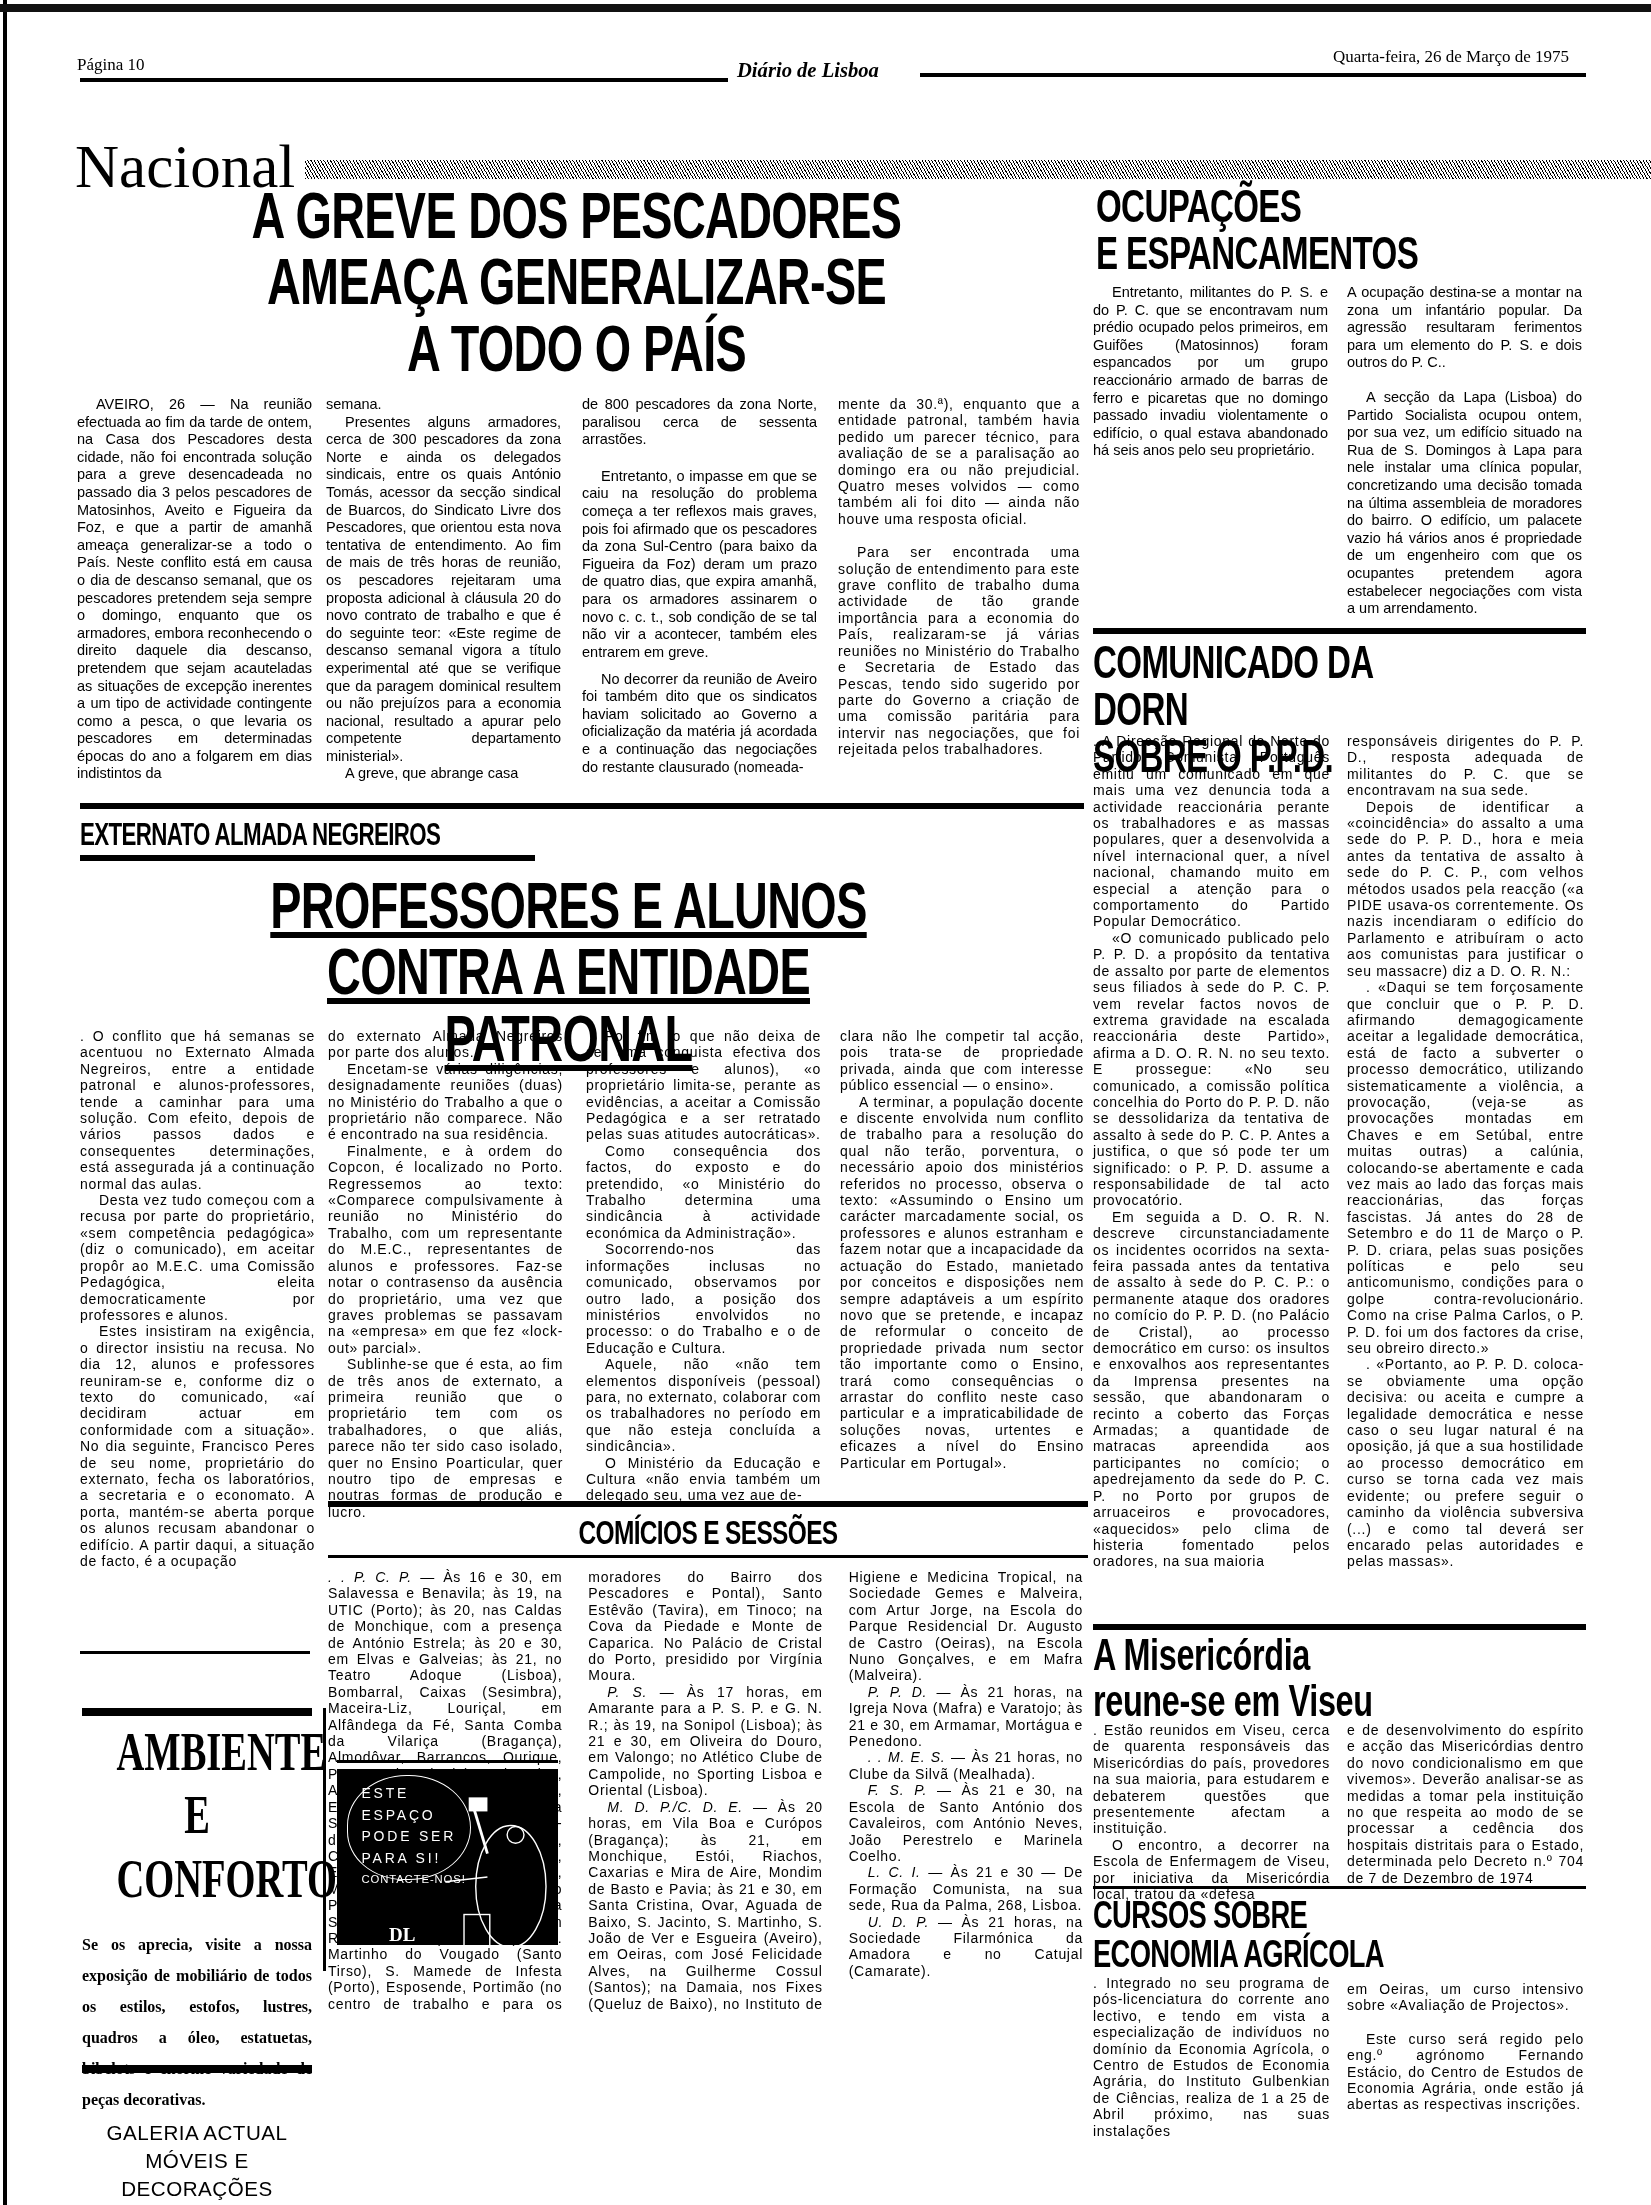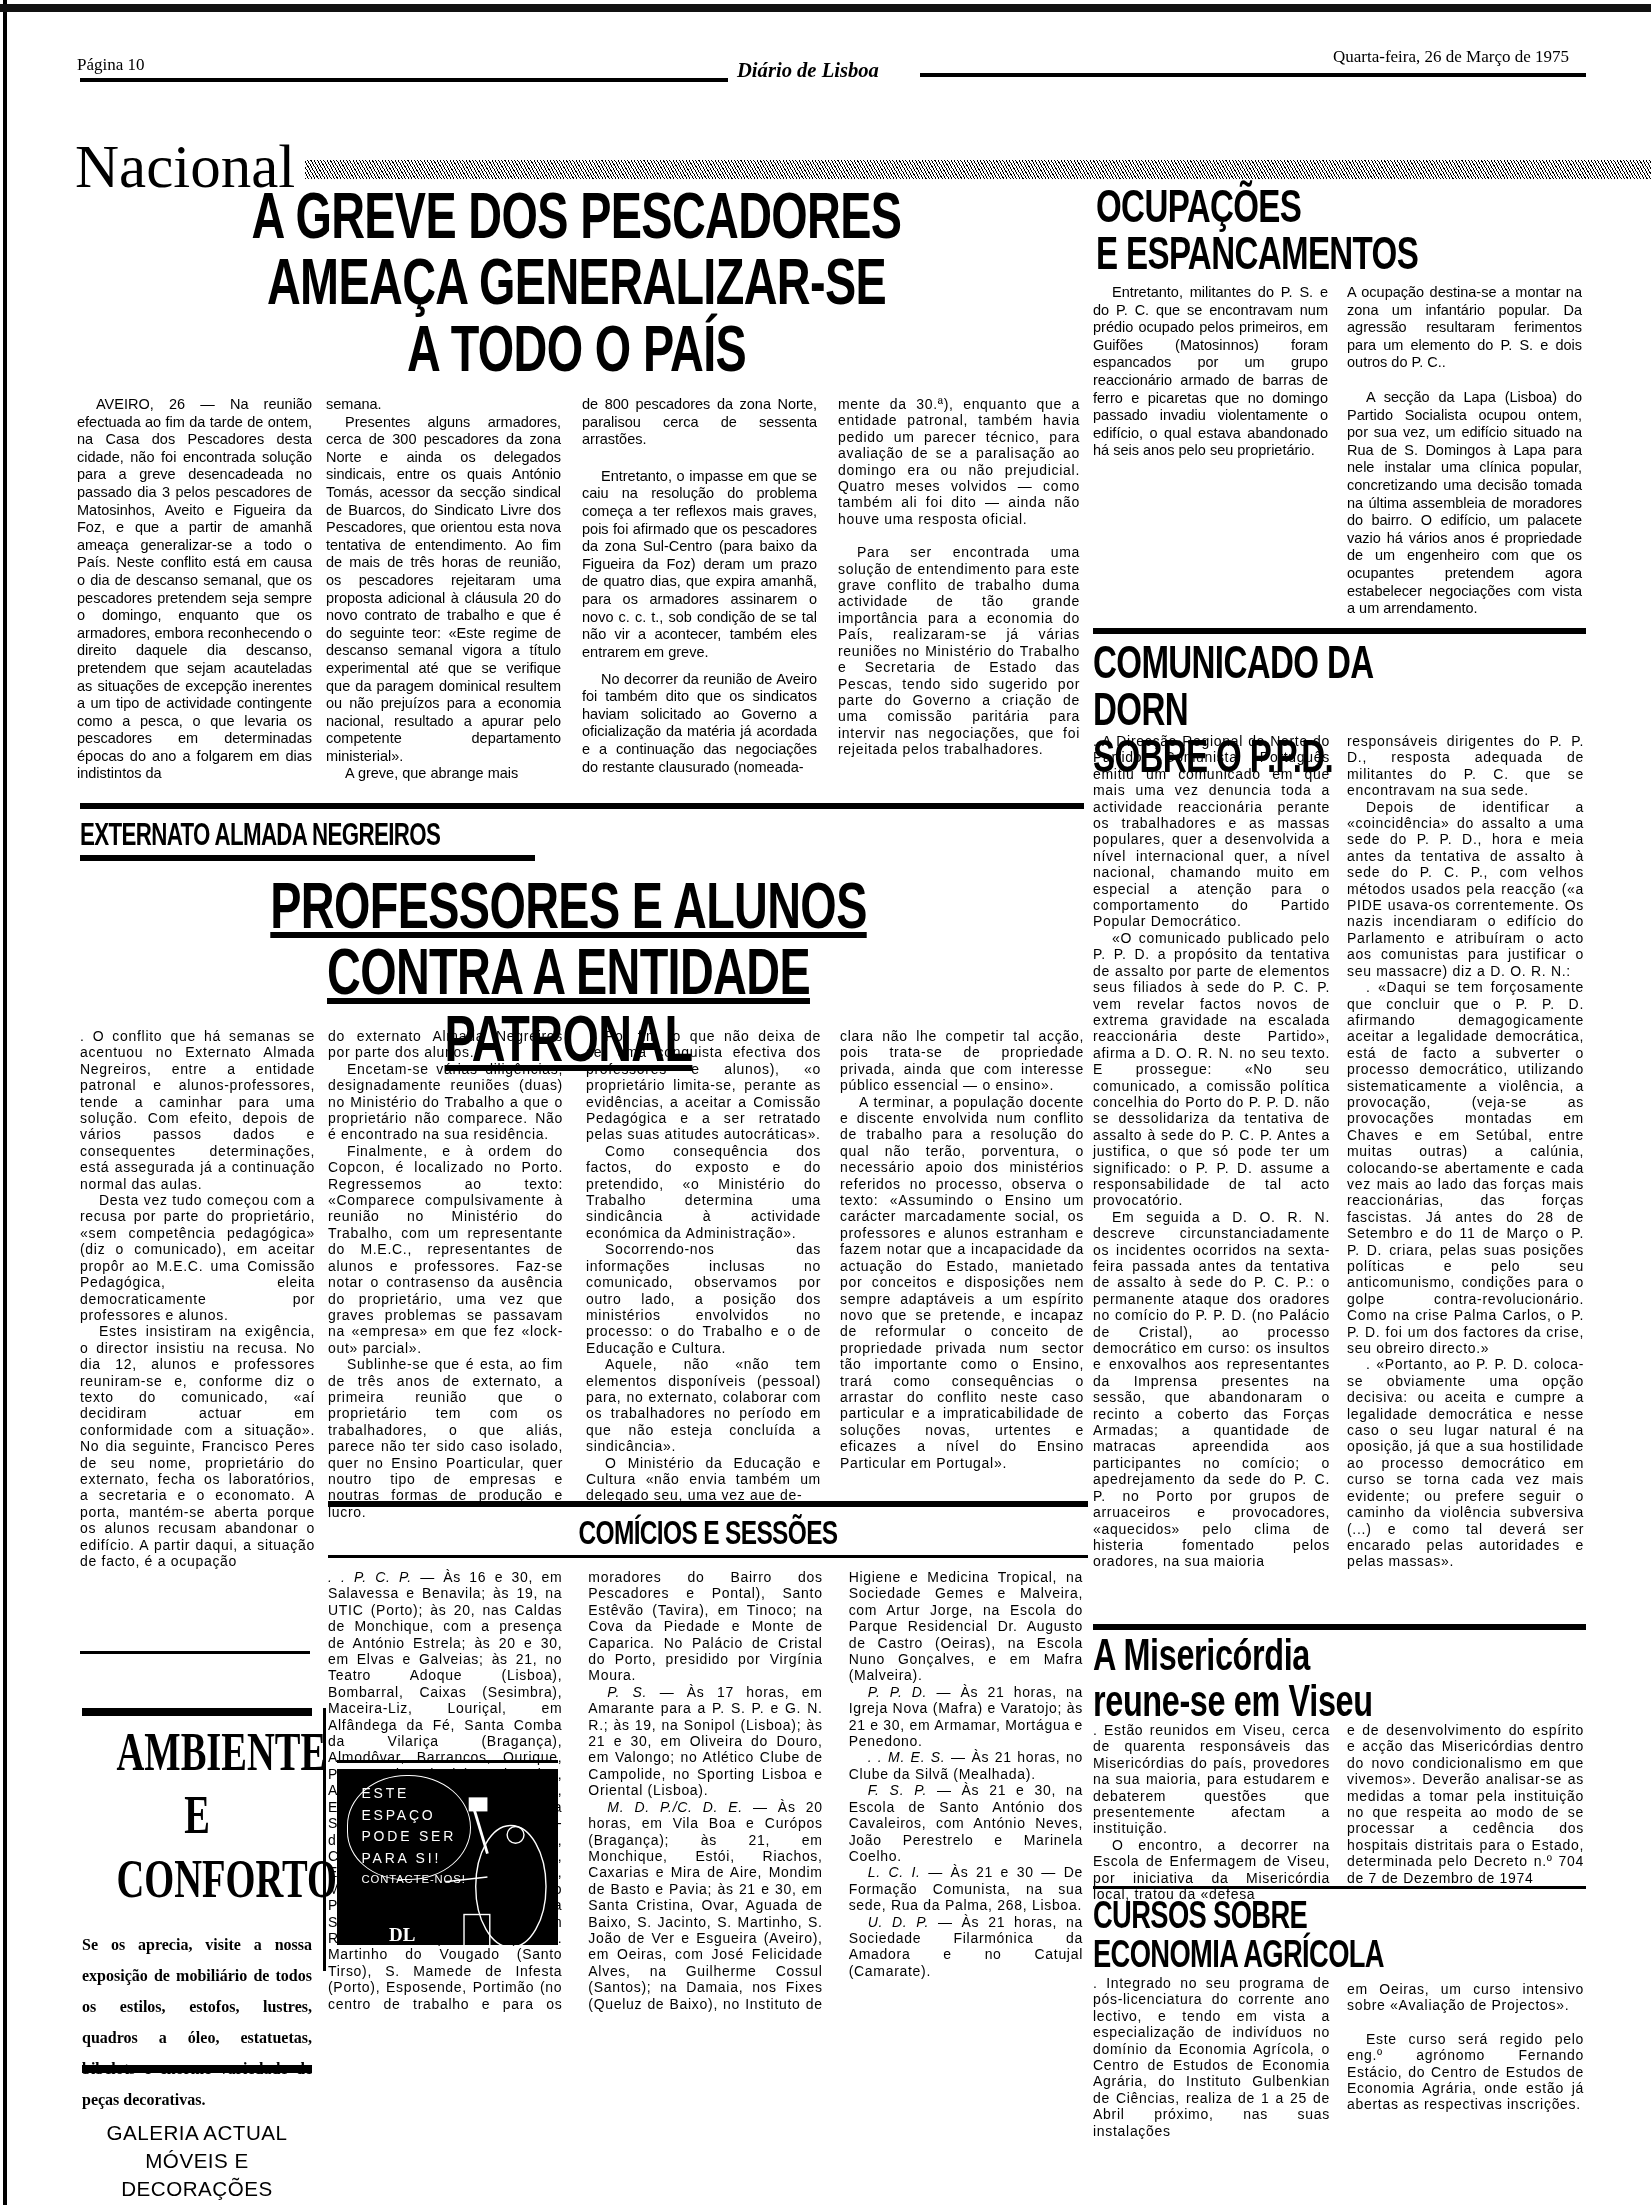--- a/index.html
+++ b/index.html
@@ -49,21 +49,21 @@
   <div class="headline h-big">A GREVE DOS PESCADORES</div>
   <div class="headline h-big">AMEAÇA GENERALIZAR-SE</div>
   <div class="headline h-big">A TODO O PAÍS</div>
 </div>
 <div class="abs col" style="left:77px; top:396px; width:235px;">
   <p>AVEIRO, 26 — Na reunião efectuada ao fim da tarde de ontem, na Casa dos Pescadores desta cidade, não foi encontrada solução para a greve desencadeada no passado dia 3 pelos pescadores de Matosinhos, Aveito e Figueira da Foz, e que a partir de amanhã ameaça generalizar-se a todo o País. Neste conflito está em causa o dia de descanso semanal, que os pescadores pretendem seja sempre o domingo, enquanto que os armadores, embora reconhecendo o direito daquele dia descanso, pretendem que sejam acauteladas as situações de excepção inerentes a um tipo de actividade contingente como a pesca, o que levaria os pescadores em determinadas épocas do ano a folgarem em dias indistintos da</p>
 </div>
 <div class="abs col" style="left:326px; top:396px; width:235px;">
   <p style="text-indent:0">semana.</p>
   <p>Presentes alguns armadores, cerca de 300 pescadores da zona Norte e ainda os delegados sindicais, entre os quais António Tomás, acessor da secção sindical de Buarcos, do Sindicato Livre dos Pescadores, que orientou esta nova tentativa de entendimento. Ao fim de mais de três horas de reunião, os pescadores rejeitaram uma proposta adicional à cláusula 20 do novo contrato de trabalho e que é do seguinte teor: «Este regime de descanso semanal vigora a título experimental até que se verifique que da paragem dominical resultem ou não prejuízos para a economia nacional, resultado a apurar pelo competente departamento ministerial».</p>
-  <p>A greve, que abrange mais</p>
+  <p>A greve, que abrange casa</p>
 </div>
 <div class="abs col" style="left:582px; top:396px; width:235px;">
   <p style="text-indent:0">de 800 pescadores da zona Norte, paralisou cerca de sessenta arrastões.</p>
   <p style="margin-top:19px">Entretanto, o impasse em que se caiu na resolução do problema começa a ter reflexos mais graves, pois foi afirmado que os pescadores da zona Sul-Centro (para baixo da Figueira da Foz) deram um prazo de quatro dias, que expira amanhã, para os armadores assinarem o novo c. c. t., sob condição de se tal não vir a acontecer, também eles entrarem em greve.</p>
   <p style="margin-top:9.4px">No decorrer da reunião de Aveiro foi também dito que os sindicatos haviam solicitado ao Governo a oficialização da matéria já acordada e a continuação das negociações do restante clausurado (nomeada-</p>
 </div>
 <div class="abs col wide" style="left:838px; top:396px; width:242px;">
   <p style="text-indent:0">mente da 30.ª), enquanto que a entidade patronal, também havia pedido um parecer técnico, para avaliação de se a paralisação ao domingo era ou não prejudicial. Quatro meses volvidos — como também ali foi dito — ainda não houve uma resposta oficial.</p>
   <p style="margin-top:17px">Para ser encontrada uma solução de entendimento para este grave conflito de trabalho duma actividade de tão grande importância para a economia do País, realizaram-se já várias reuniões no Ministério do Trabalho e Secretaria de Estado das Pescas, tendo sido sugerido por parte do Governo a criação de uma comissão paritária para intervir nas negociações, que foi rejeitada pelos trabalhadores.</p>
 </div>

